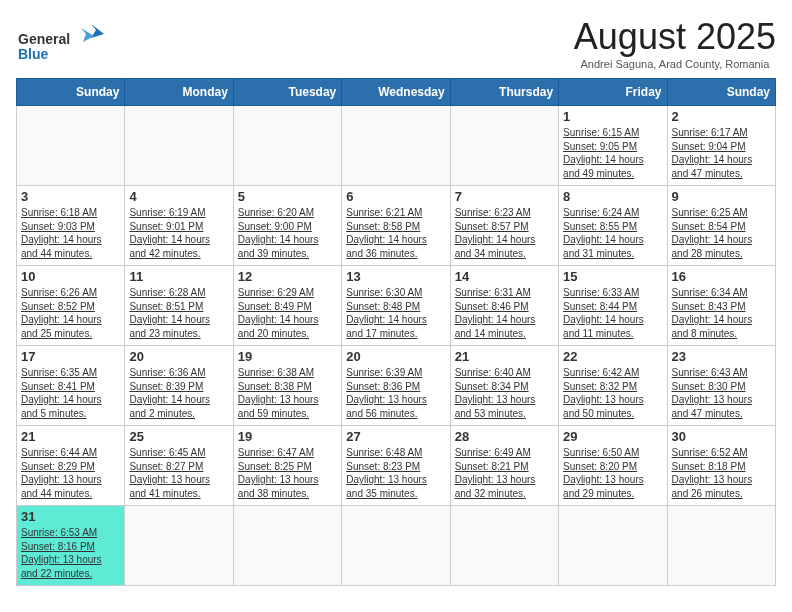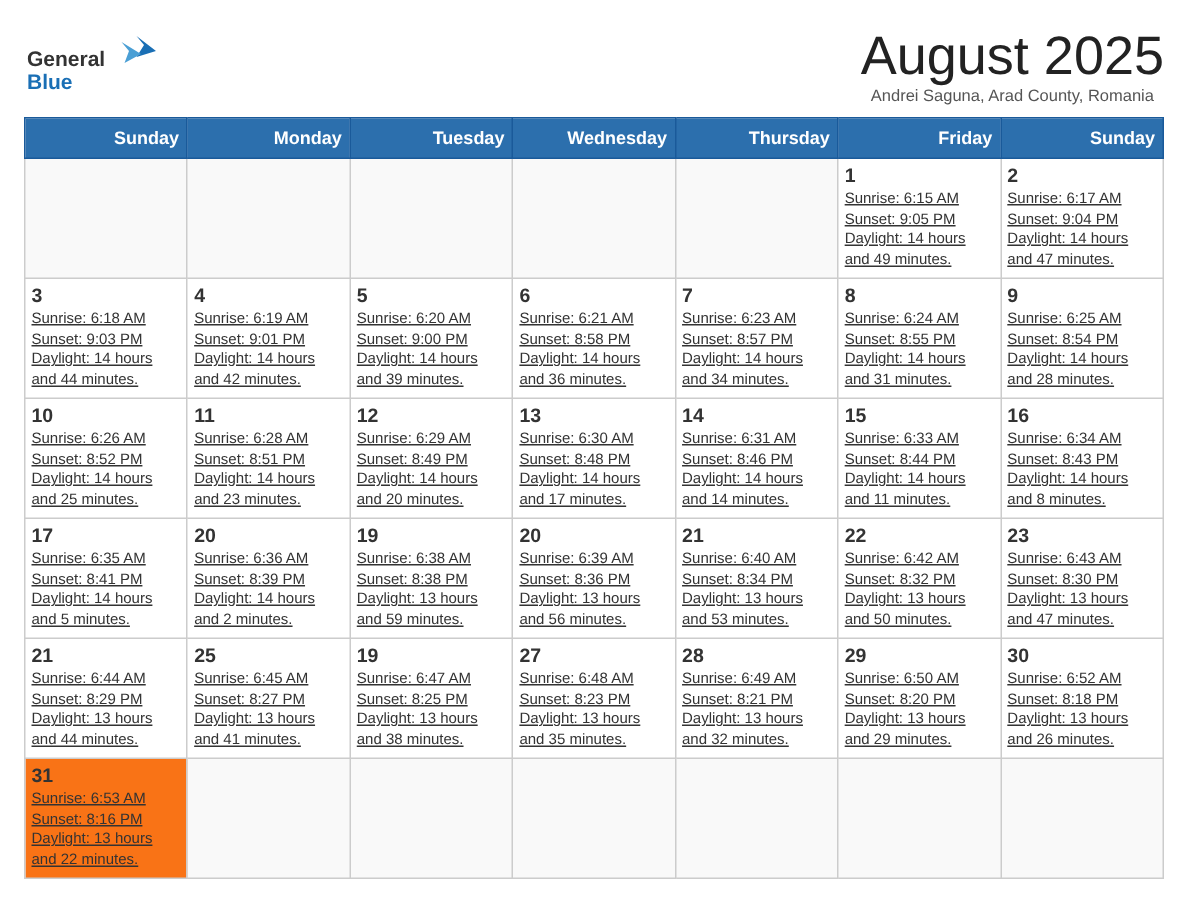--- a/index.html
+++ b/index.html
@@ -69,21 +69,21 @@
       display: block;
       margin-bottom: 2px;
     }
     .day-info {
       font-size: 10px;
       color: #333;
       line-height: 1.35;
       text-decoration: underline;
     }
     .last-partial-row td {
-      background: #f97316;
+      background: #5eead4;
     }
   </style>
 </head>
 <body>
 
 <div class="header-area">
   <div class="logo-area">
     <svg width="90" height="50" viewBox="0 0 90 50">
 
       <text x="2" y="28" font-family="Arial" font-size="14" font-weight="bold" fill="#333">General</text>

